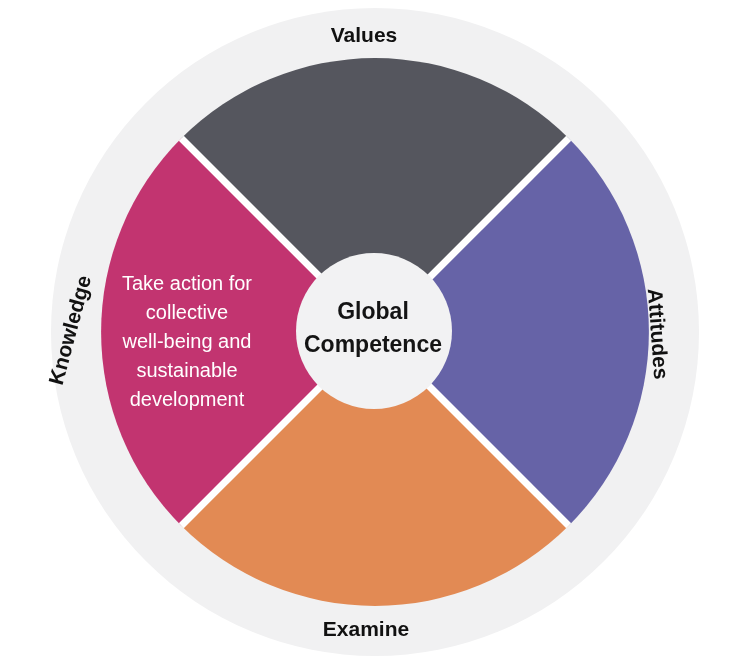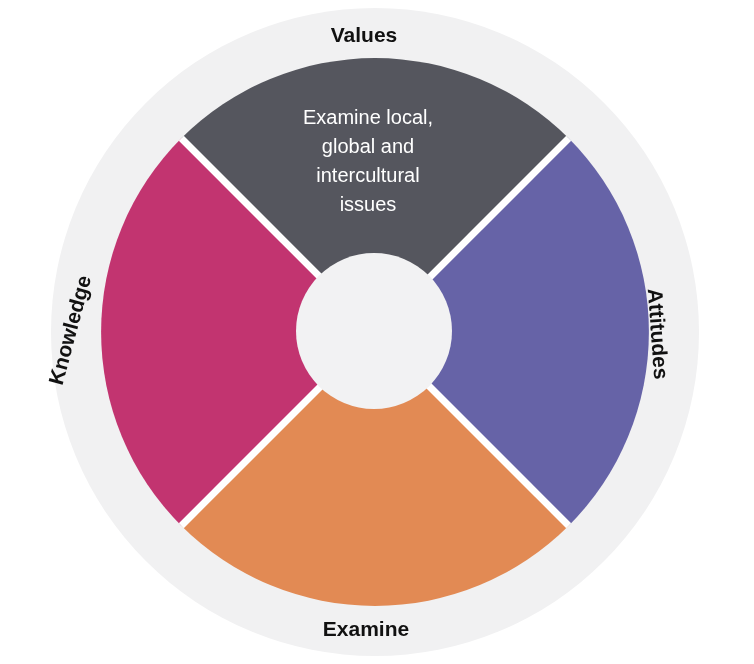--- a/index.html
+++ b/index.html
@@ -71,28 +71,31 @@
     <path d="M375,332 L181.3,525.7 A274,274 0 0 1 181.3,138.3 Z" fill="#c23470"></path>
 
     <g clip-path="url(#inner-disc-clip)">
       <line x1="181.3" y1="138.3" x2="568.7" y2="525.7" stroke-width="7" stroke="#ffffff"></line>
       <line x1="181.3" y1="525.7" x2="568.7" y2="138.3" stroke-width="7" stroke="#ffffff"></line>
     </g>
 
     <circle cx="374" cy="331" r="78" fill="#f2f2f3"></circle>
   </svg>
 
-  <div class="wedge-text t-values">Examine local,
-global and
-intercultural
-issues</div>
 
 
 
+  <div class="wedge-text t-knowledge">Take action for
+collective
+well-being and
+sustainable
+development</div>
 
+  <div class="center-text">Global
+Competence</div>
 
   <div class="ring-label l-values">Values</div>
 
   <div class="ring-label l-attitudes">Attitudes</div>
 
   <div class="ring-label l-skills">Examine</div>
 
   <div class="ring-label l-knowledge">Knowledge</div>
 
 </div>

